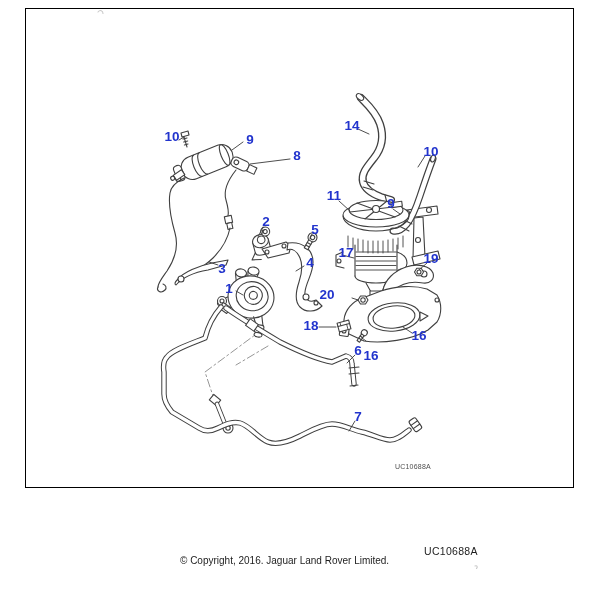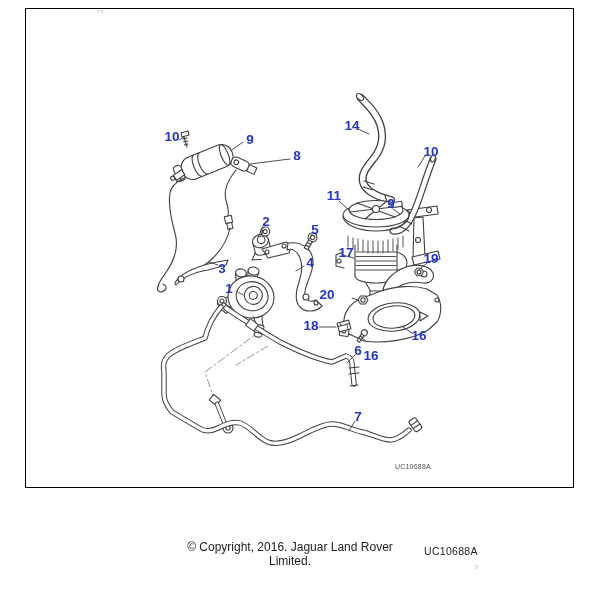--- a/index.html
+++ b/index.html
@@ -21,22 +21,22 @@
   }
   .code-inner{
     position:absolute;left:395px;top:463px;
     font-size:7px;color:#4f4f4f;letter-spacing:.2px;
   }
   .code-main{
     position:absolute;left:424px;top:545px;
     font-size:10.5px;color:#1d1d1d;letter-spacing:.3px;
   }
   .copyright{
-    position:absolute;left:180px;top:540px;width:220px;text-align:center;
-    font-size:12px;color:#1d1d1d;
+    position:absolute;left:180px;top:555px;width:220px;text-align:left;
+    font-size:10px;color:#1d1d1d;
   }
 </style>
 </head>
 <body>
 
 <div class="frame"></div>
 
 <div class="artboard">
 <svg width="600" height="600" viewBox="0 0 600 600">
   <g fill="none" stroke="#404040" stroke-width="1.1" stroke-linecap="round" stroke-linejoin="round">

